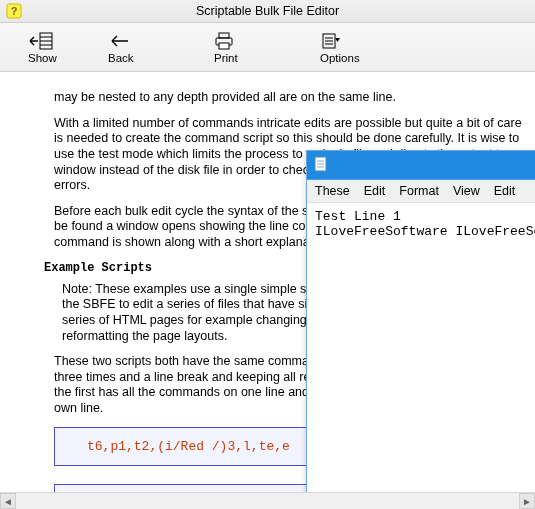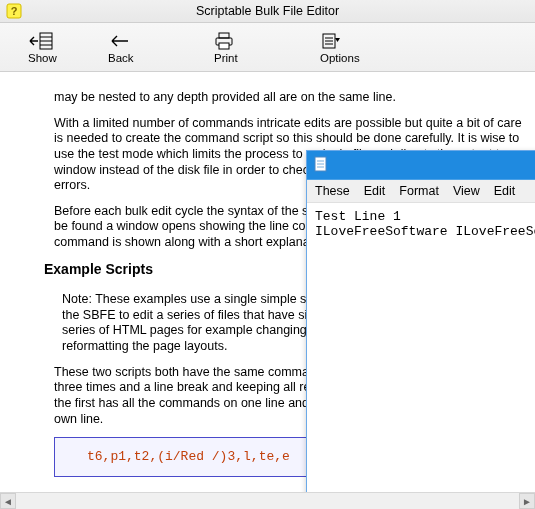--- a/index.html
+++ b/index.html
@@ -55,21 +55,21 @@
   .tool .ticon { height: 22px; display:flex; align-items:center; justify-content:center; }
 
   
   .content {
     padding: 4px 4px 4px 54px;
     color: #000;
     line-height: 1.25;
     font-size: 12.5px;
   }
   .content p { margin: 4px 0 10px 0; }
-  .content .h { font-weight: bold; font-size: 14px; margin: 10px 0 14px -10px; }
+  .content .h { font-weight: bold; font-size: 12px; margin: 10px 0 6px -10px; font-family: Liberation Mono, monospace; }
   .content .indent { margin-left: 8px; }
   .note { font-weight: normal; }
 
   .codebox {
     border: 1px solid #4a4acb;
     background: #f4f4ff;
     padding: 10px 0 10px 32px;
     font-family: "Courier New", monospace;
     font-size: 13px;
     color: #c2410c;

